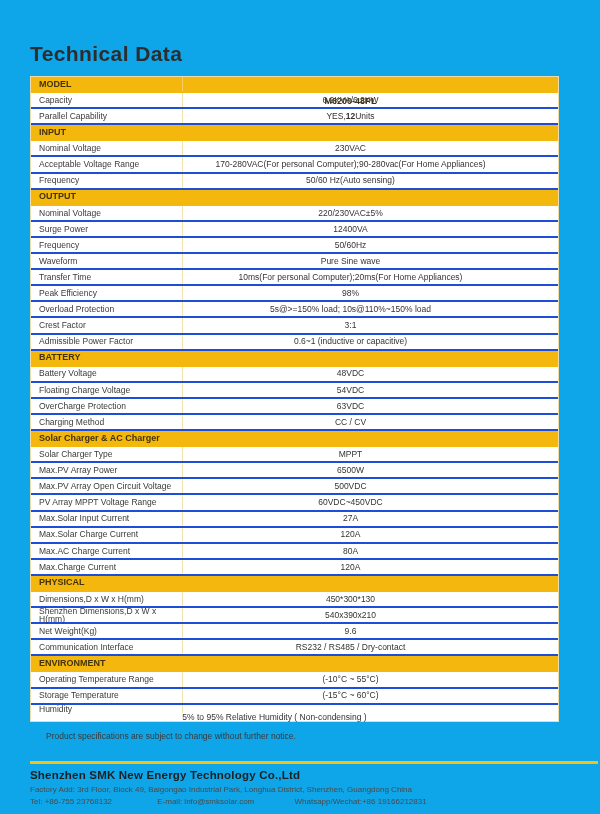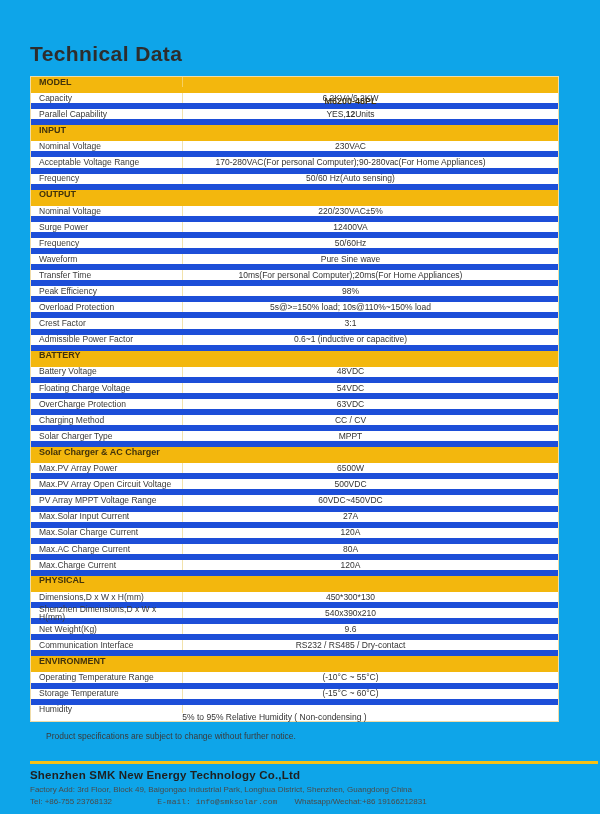--- a/index.html
+++ b/index.html
@@ -11,21 +11,21 @@
   .title{
     position:absolute;left:30px;top:42px;
     font-size:21px;font-weight:bold;color:#2d2d2d;letter-spacing:.4px;
   }
   .spec-table{
     position:absolute;left:30px;top:76px;width:529px;
     border:1px solid #F0DCA8;box-sizing:border-box;background:#fff;
   }
   .trow{
     display:flex;height:16.1px;box-sizing:border-box;align-items:stretch;
-    border-bottom:6px solid #1d4ed8;font-size:8.5px;line-height:1;
+    border-bottom:2px solid #1d4ed8;font-size:8.5px;line-height:1;
   }
   .trow:last-child{border-bottom:none;flex-direction:column;}
   .thead{
     background:#F3B70D;border-bottom-color:#F3B70D;
     font-weight:bold;color:#42330B;font-size:9px;
   }
   .lcell{
     width:152px;min-width:152px;box-sizing:border-box;padding-left:8px;
     border-right:1px solid #F2E2AC;display:flex;align-items:center;color:#3a3a3a;
   }
@@ -36,21 +36,21 @@
     padding-right:40px;box-sizing:border-box;color:#333;text-align:center;
   }
   .hvalue{font-weight:bold;color:#42330B;margin-top:24px;}
   .bold{font-weight:bold;text-align:center;}
   .note{position:absolute;left:14px;top:731px;font-size:8.5px;color:#3a3a3a;padding-left:32px;}
   .footer-divider{position:absolute;left:30px;top:761px;width:568px;height:3px;background:#F6C115;}
   .company{position:absolute;left:30px;top:769px;font-size:11.5px;font-weight:bold;color:#1f1f1f;letter-spacing:.2px;}
   .address{position:absolute;left:30px;top:785px;font-size:8px;color:#4a4a4a;}
   .contact{position:absolute;left:30px;top:797px;font-size:8px;color:#4a4a4a;}
   .contact .c1{display:inline-block;width:125px;}
-  .contact .c2{display:inline-block;width:135px;font-family:Liberation Mono, monospace;}
+  .contact .c2{display:inline-block;width:135px;}
 </style>
 </head>
 <body>
 
 <div class="page">
   <div class="title">Technical Data</div>
 
   <div class="spec-table">
       <div class="trow thead">
         <div class="lcell">MODEL</div>
@@ -134,26 +134,26 @@
         <div class="vcell">54VDC</div>
       </div>
       <div class="trow">
         <div class="lcell">OverCharge Protection</div>
         <div class="vcell">63VDC</div>
       </div>
       <div class="trow">
         <div class="lcell">Charging Method</div>
         <div class="vcell">CC / CV</div>
       </div>
+      <div class="trow thead">
+        <div class="hlabel">Solar Charger &amp; AC Charger</div>
+      </div>
       <div class="trow">
         <div class="lcell">Solar Charger Type</div>
         <div class="vcell">MPPT</div>
-      </div>
-      <div class="trow thead">
-        <div class="hlabel">Solar Charger &amp; AC Charger</div>
       </div>
       <div class="trow">
         <div class="lcell">Max.PV Array Power</div>
         <div class="vcell">6500W</div>
       </div>
       <div class="trow">
         <div class="lcell">Max.PV Array Open Circuit Voltage</div>
         <div class="vcell">500VDC</div>
       </div>
       <div class="trow">

